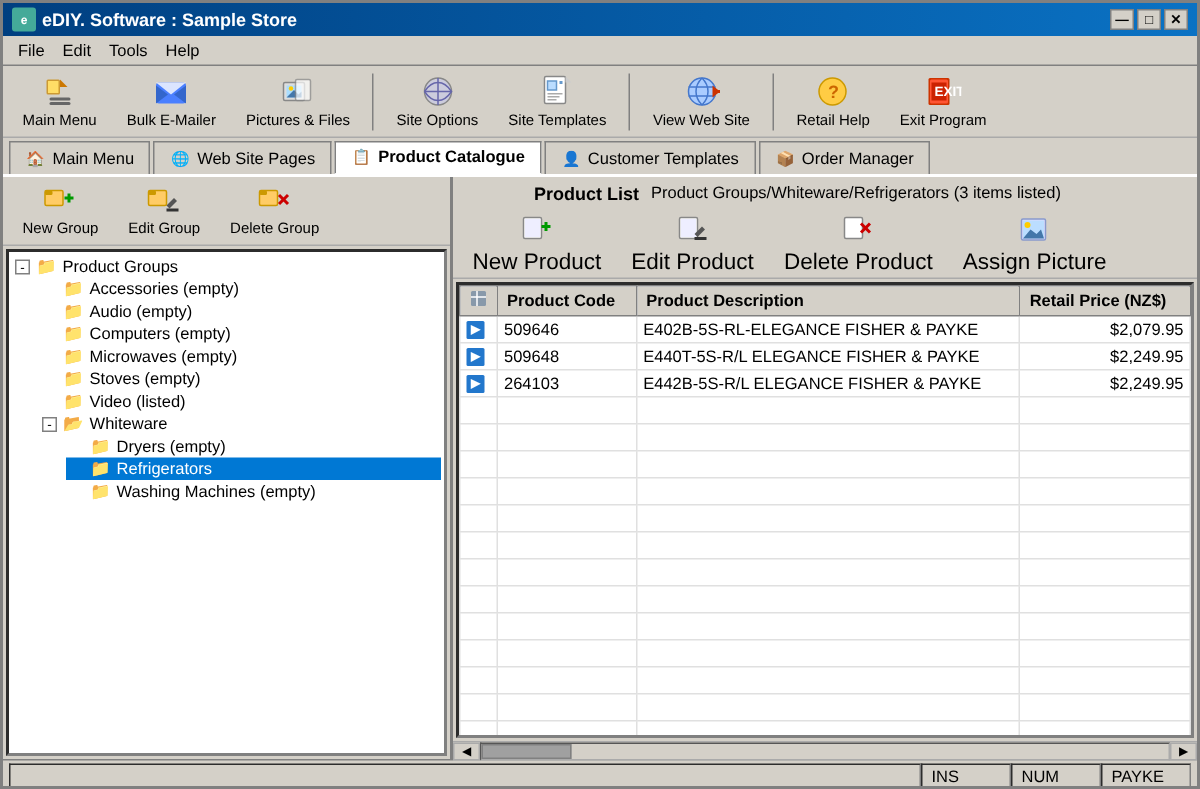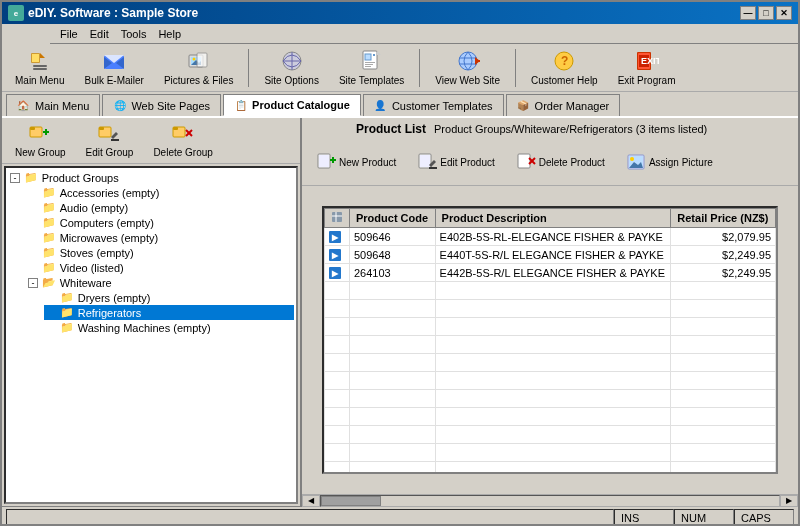--- a/index.html
+++ b/index.html
@@ -60,21 +60,20 @@
 
     
     .menu-bar {
       background: #d4d0c8;
       border-bottom: 1px solid #808080;
       display: flex;
       gap: 0;
       padding: 2px 4px;
       height: 20px;
       align-items: center;
-      margin-left: 48px;
     }
     .menu-item {
       padding: 1px 6px;
       font-size: 11px;
       cursor: pointer;
       color: #000;
     }
 
     
     .toolbar {
@@ -250,37 +249,37 @@
       display: flex;
       align-items: center;
       padding: 2px 4px;
       gap: 2px;
       height: 46px;
       border-bottom: 1px solid #aaa;
       background: #d4d0c8;
     }
     .product-btn {
       display: flex;
-      flex-direction: row;
+      flex-direction: column;
       align-items: center;
       justify-content: center;
       padding: 2px 8px;
       border: 1px solid transparent;
       cursor: pointer;
-      font-size: 10px;
+      font-size: 15px;
       min-width: 52px;
       height: 40px;
     }
 
     
     .product-table-wrapper {
       flex: 1;
       background: white;
       border: 2px inset #808080;
-      margin: 20px;
+      margin: 2px;
       overflow: auto;
     }
     .product-table {
       width: 100%;
       border-collapse: collapse;
       font-size: 11px;
     }
     .product-table thead th {
       background: #d4d0c8;
       border: 1px solid #808080;
@@ -463,21 +462,21 @@
     <span>View Web Site</span>
   </div>
   <div class="toolbar-separator"></div>
   <div class="toolbar-btn">
     <div class="toolbar-icon">
       <svg width="24" height="24" viewBox="0 0 24 24">
         <circle cx="12" cy="12" r="9" fill="#ffcc44" stroke="#cc9900" stroke-width="1"></circle>
         <text x="9" y="16" font-size="12" font-weight="bold" fill="#cc6600">?</text>
       </svg>
     </div>
-    <span>Customer Help</span>
+    <span>Retail Help</span>
   </div>
   <div class="toolbar-btn">
     <div class="toolbar-icon">
       <svg width="24" height="24" viewBox="0 0 24 24">
         <rect x="2" y="3" width="14" height="18" fill="#cc3300" rx="1"></rect>
         <rect x="3" y="4" width="12" height="16" fill="#ff5533" rx="1"></rect>
         <rect x="4" y="6" width="10" height="12" fill="#cc2200"></rect>
         <text x="6" y="15" font-size="9" fill="white" font-weight="bold">EXIT</text>
       </svg>
     </div>
@@ -793,14 +792,14 @@
       </div>
       <div style="width:18px;height:12px;background:#d4d0c8;border:1px solid #aaa;display:flex;align-items:center;justify-content:center;font-size:8px;cursor:pointer;">▶</div>
     </div>
   </div>
 </div>
 
 <div class="status-bar">
   <div class="status-panel wide"></div>
   <div class="status-panel fixed">INS</div>
   <div class="status-panel fixed">NUM</div>
-  <div class="status-panel fixed">CAPS</div>
+  <div class="status-panel fixed">PAYKE</div>
 </div>
 
 </body></html>

